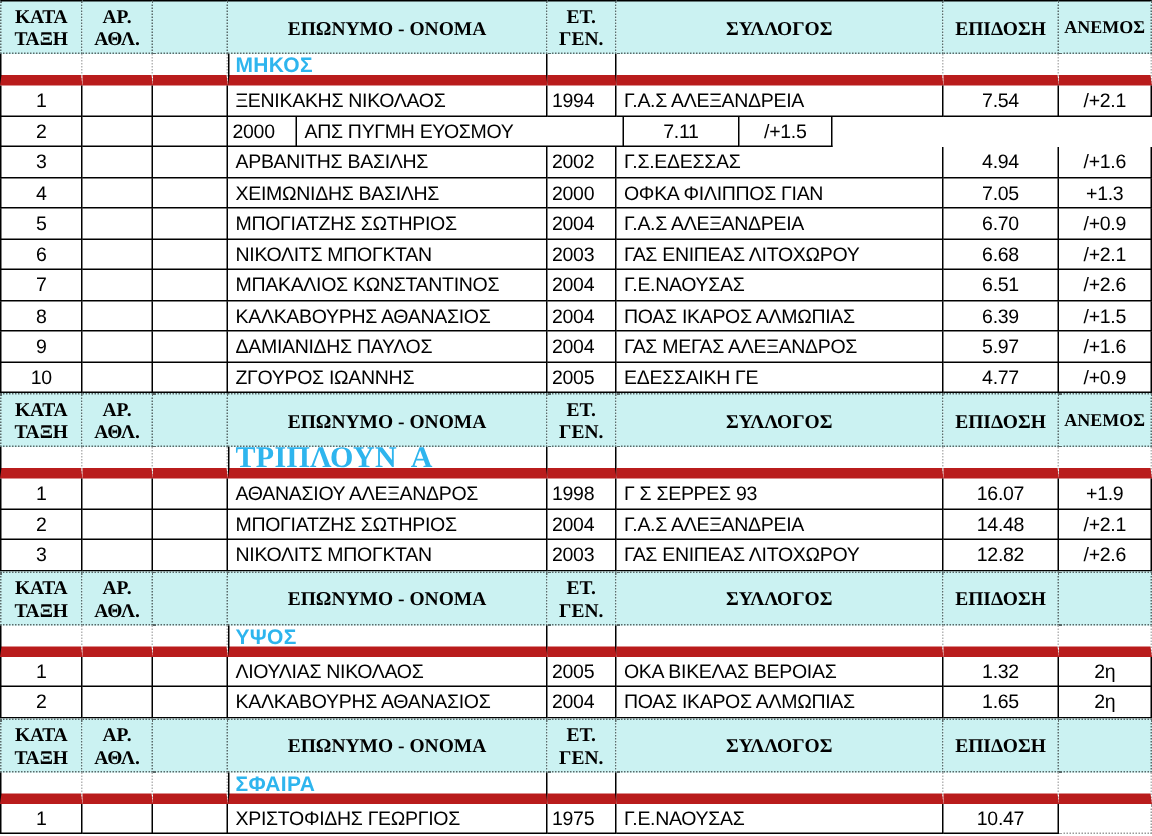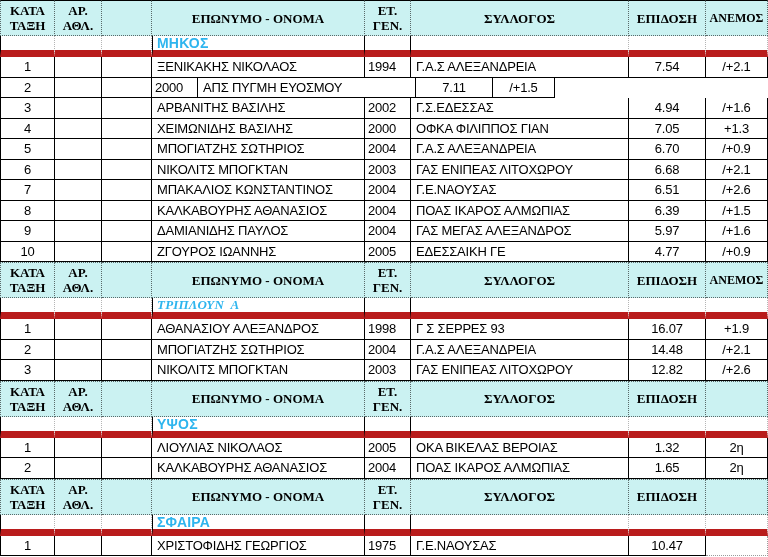--- a/index.html
+++ b/index.html
@@ -65,21 +65,21 @@
     padding-left:4px;
   }
   .row-section .c-year{border-right:1px solid #000;}
   .event-title{
     font-weight:bold;
     font-size:14px;
     color:var(--section-title,#2EB5EE);
     white-space:pre;
     letter-spacing:0.2px;
   }
-  .event-title.serif{font-family:"Liberation Serif",serif;font-size:13px;font-style:italic;}
+  .event-title.serif{font-family:"Liberation Serif",serif;font-size:20px;}
 
   
   .row-data{height:20.5px}
   .row-data .cell{
     border-right:1px solid #000;
     border-bottom:1px solid #000;
     font-size:13px;
     letter-spacing:-0.2px;
   }
   .row-data .cell:first-child{border-left:1px solid #000;}

